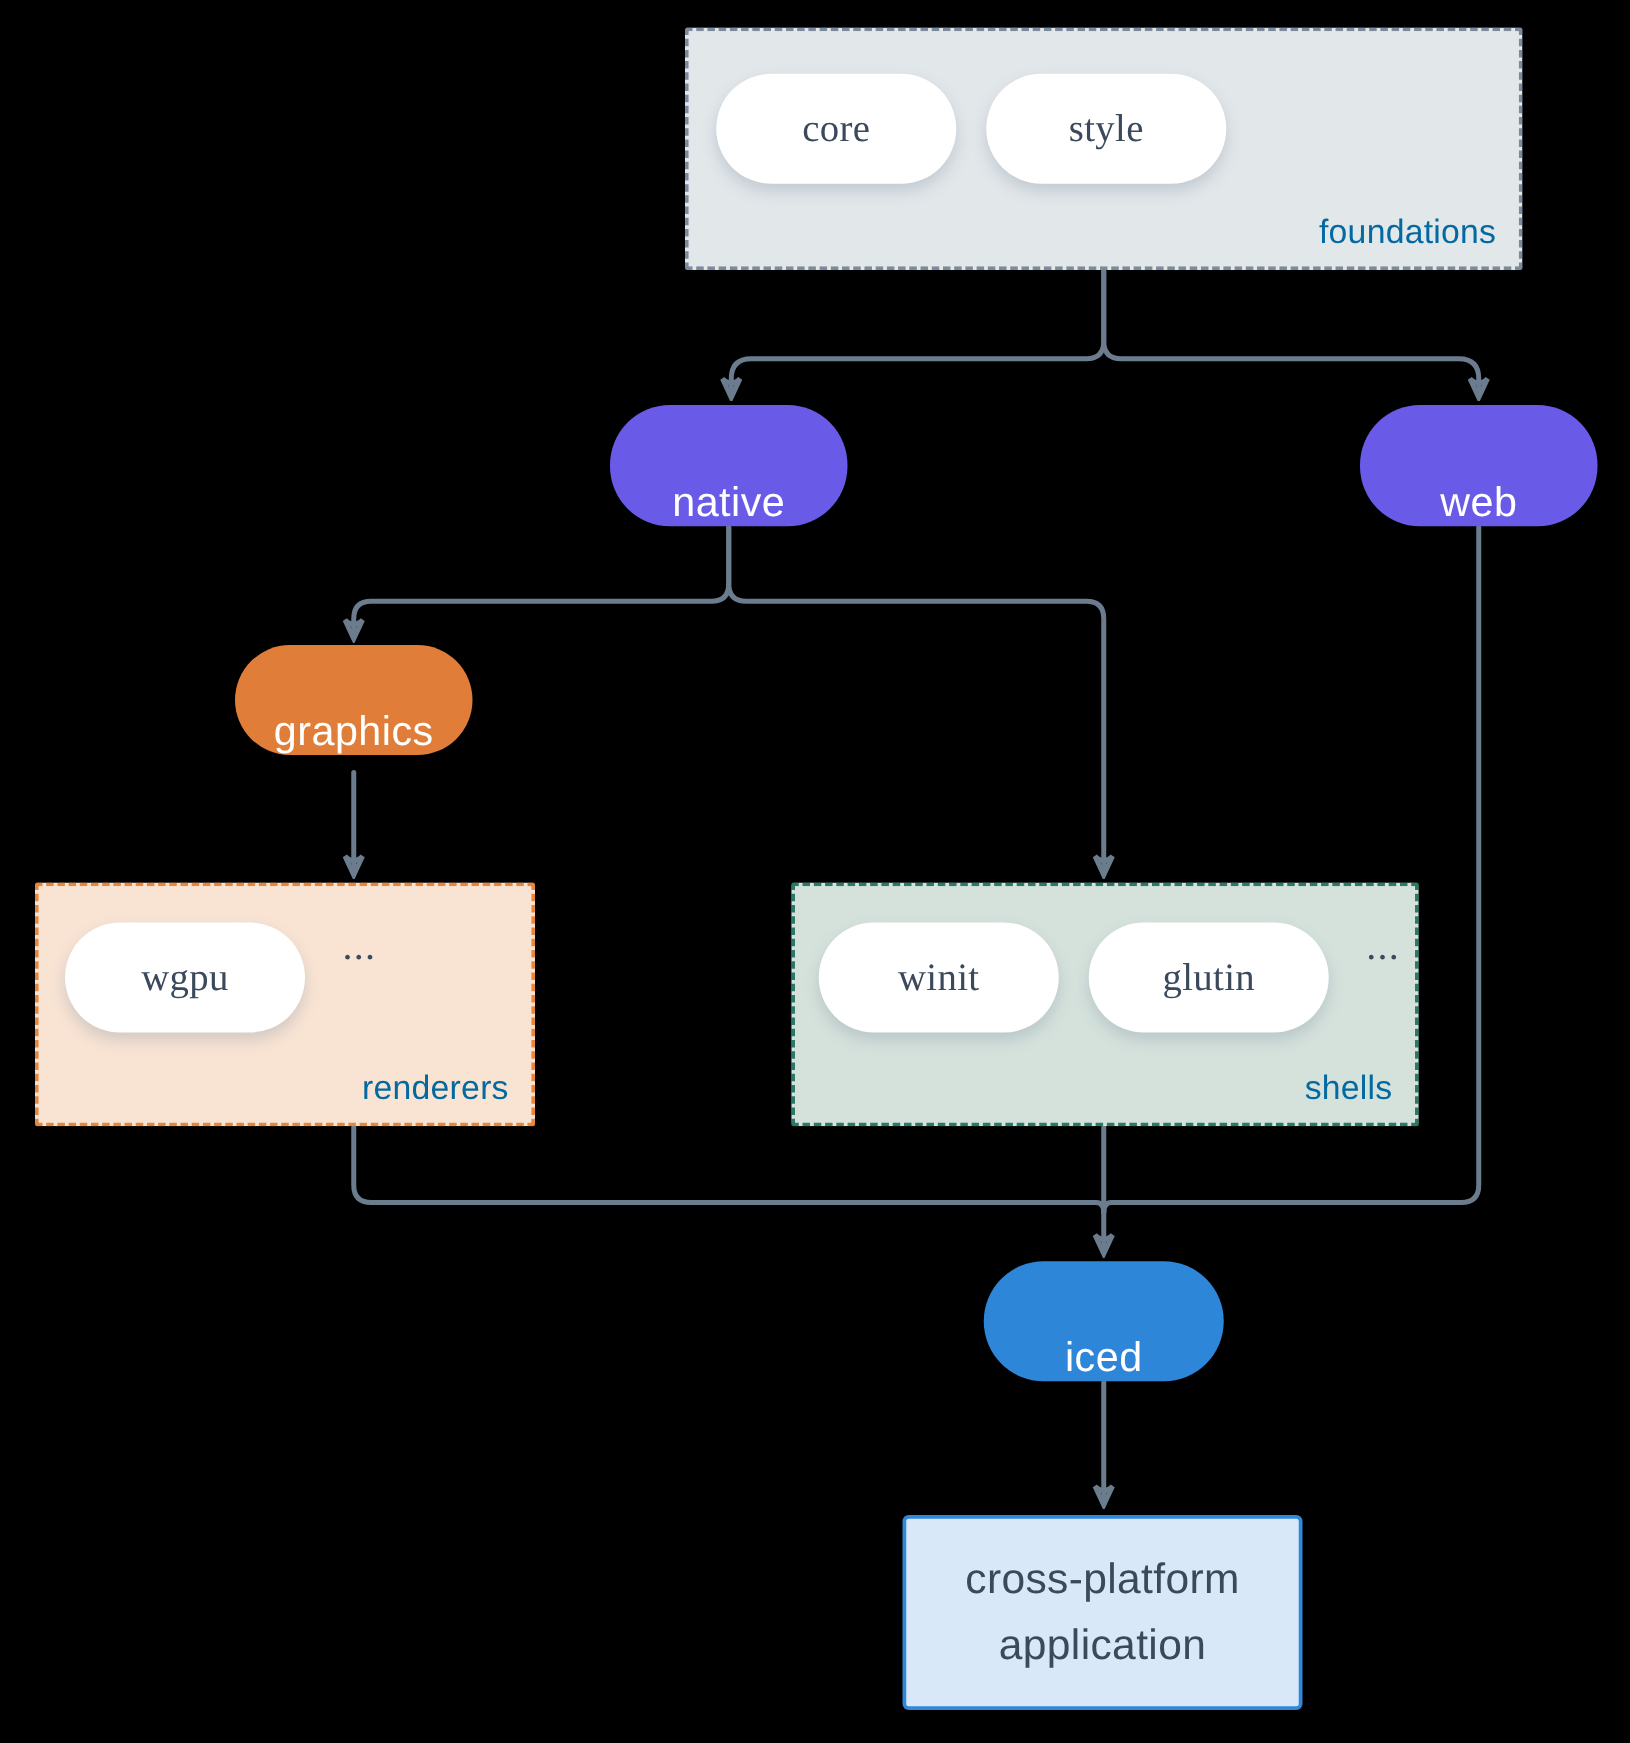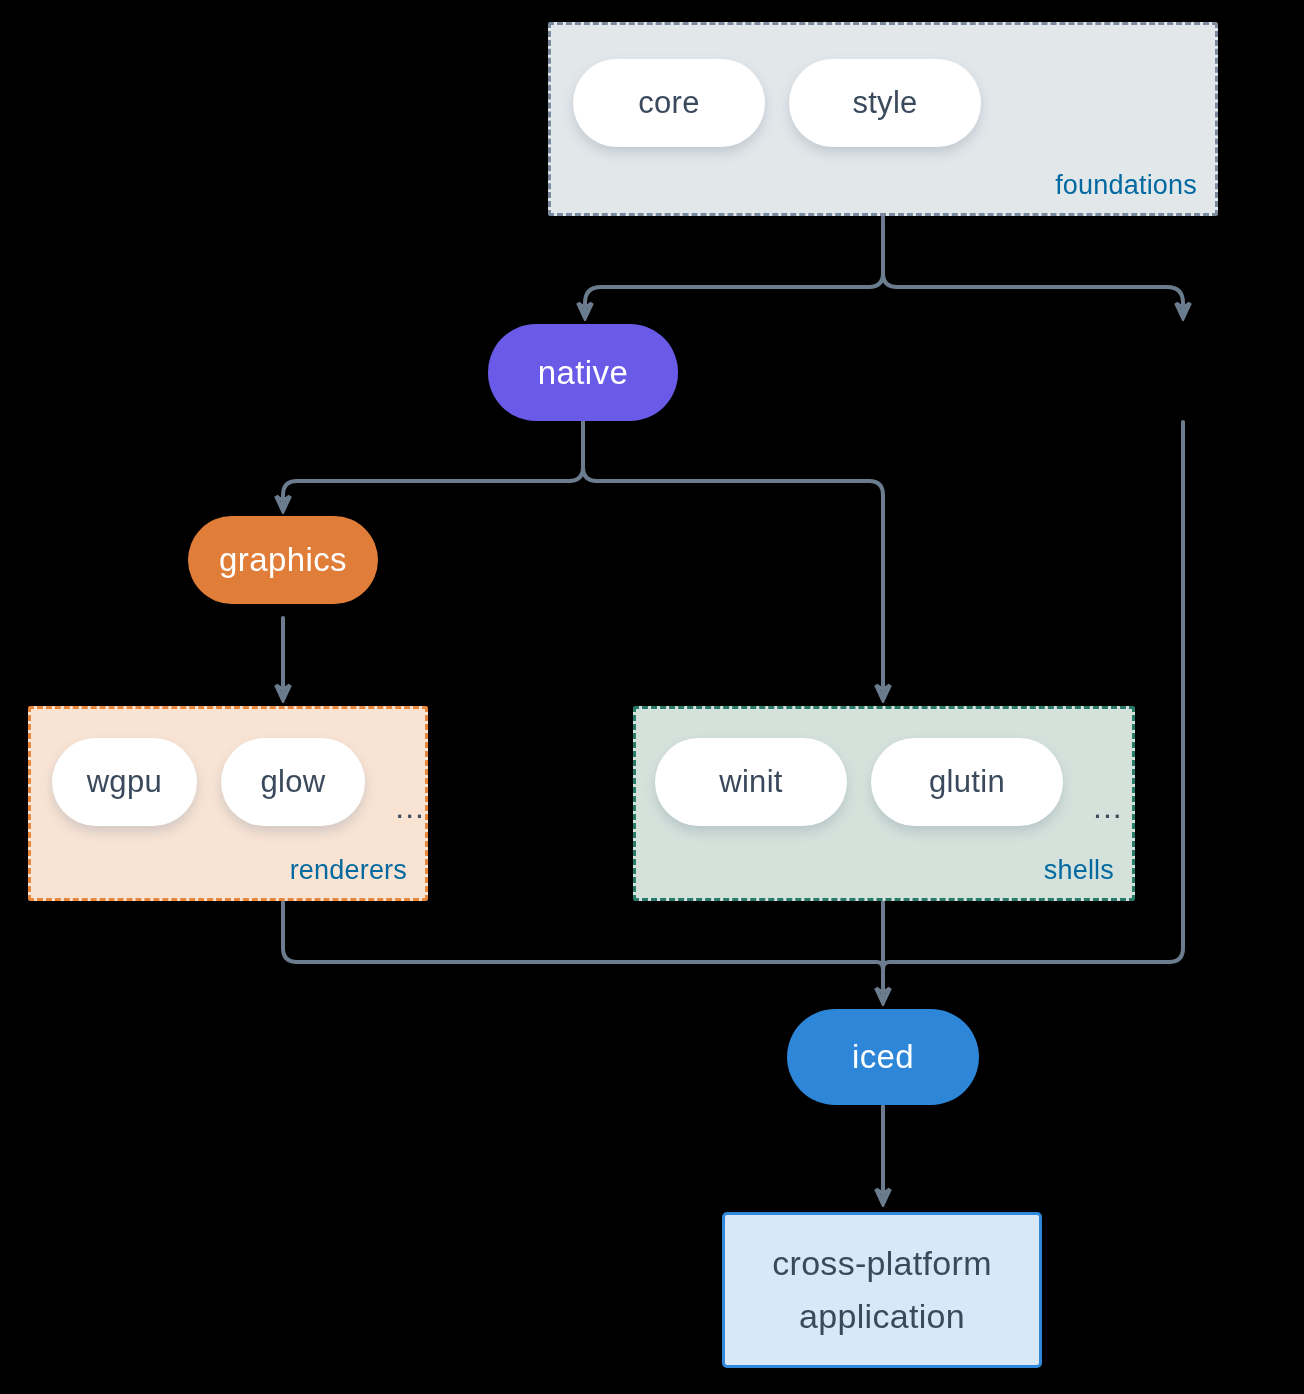--- a/index.html
+++ b/index.html
@@ -5,21 +5,21 @@
   html,body{margin:0;padding:0;background:#000;}
   .stage{
     position:relative;width:1304px;height:1394px;background:#000;overflow:hidden;
     font-family:"Liberation Sans","DejaVu Sans",sans-serif;
   }
   .edges{position:absolute;left:0;top:0;width:1304px;height:1394px;}
   .edges path{stroke:#6b7c8e;stroke-width:4;fill:none;stroke-linecap:round;}
 
   
   .group{position:absolute;box-sizing:border-box;border:3px dashed;border-radius:2px;}
-  .group .row{display:flex;align-items:flex-end;}
+  .group .row{display:flex;align-items:flex-start;font-family:Liberation Serif, serif;}
   .group .glabel{
     position:absolute;right:18px;bottom:12px;font-size:27px;color:#0369a1;letter-spacing:.2px;
   }
   .g-foundations{left:548px;top:22px;width:670px;height:194px;background:#e2e7ea;border-color:#7b8b9e;}
   .g-foundations .row{padding:34px 0 0 22px;gap:24px;}
   .g-renderers{left:28px;top:706px;width:400px;height:195px;background:#f9e4d4;border-color:#e8863c;}
   .g-renderers .row{padding:29px 0 0 21px;gap:24px;}
   .g-shells{left:633px;top:706px;width:502px;height:195px;background:#d5e2dc;border-color:#2a7a69;}
   .g-shells .row{padding:29px 0 0 19px;gap:24px;}
 
@@ -28,21 +28,21 @@
     display:flex;align-items:center;justify-content:center;
     font-size:31px;color:#3a4a5c;letter-spacing:.3px;
   }
   .pill.white{
     width:192px;height:88px;background:#fff;border-radius:44px;
     box-shadow:0 6px 12px rgba(110,130,150,.28);
   }
   .ellipsis{font-size:32px;color:#3c4b5c;margin-left:6px;letter-spacing:1px;}
 
   .node{
-    position:absolute;display:flex;align-items:center;justify-content:center;
+    position:absolute;display:flex;align-items:flex-end;justify-content:center;
     color:#fff;font-size:33px;letter-spacing:.4px;border-radius:48px;
   }
   .n-native{left:488px;top:324px;width:190px;height:97px;background:#695be8;}
   .n-web{left:1088px;top:324px;width:190px;height:97px;background:#695be8;}
   .n-graphics{left:188px;top:516px;width:190px;height:88px;background:#e07e39;border-radius:50px;}
   .n-iced{left:787px;top:1009px;width:192px;height:96px;background:#2d86d8;}
 
   .app-box{
     position:absolute;left:722px;top:1212px;width:320px;height:156px;box-sizing:border-box;
     background:#d8e8f8;border:3px solid #3187d9;border-radius:5px;
@@ -80,32 +80,32 @@
       <div class="pill white">
         <span>style</span>
       </div>
     </div>
     <div class="glabel">foundations</div>
   </div>
 
   <div class="node n-native">
     <span>native</span>
   </div>
+  <div class="node n-web">
+    <span>web</span>
+  </div>
 
   <div class="node n-graphics">
     <span>graphics</span>
   </div>
 
   <div class="group g-renderers">
     <div class="row">
       <div class="pill white">
         <span>wgpu</span>
-      </div>
-      <div class="pill white">
-        <span>glow</span>
       </div>
       <span class="ellipsis">...</span>
     </div>
     <div class="glabel">renderers</div>
   </div>
 
   <div class="group g-shells">
     <div class="row">
       <div class="pill white">
         <span>winit</span>

